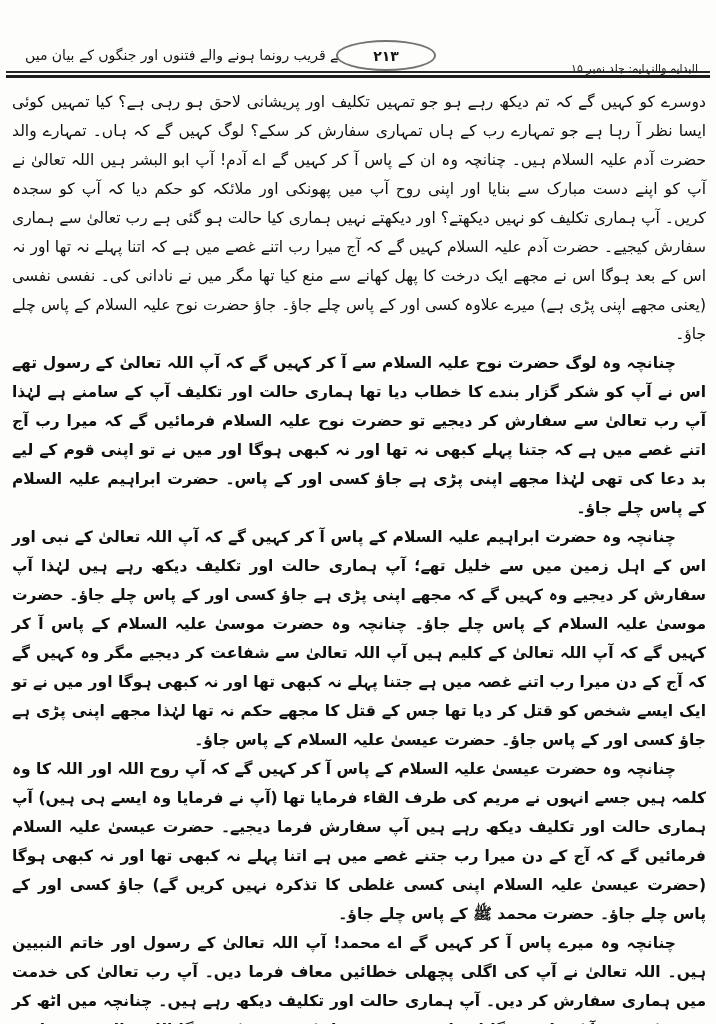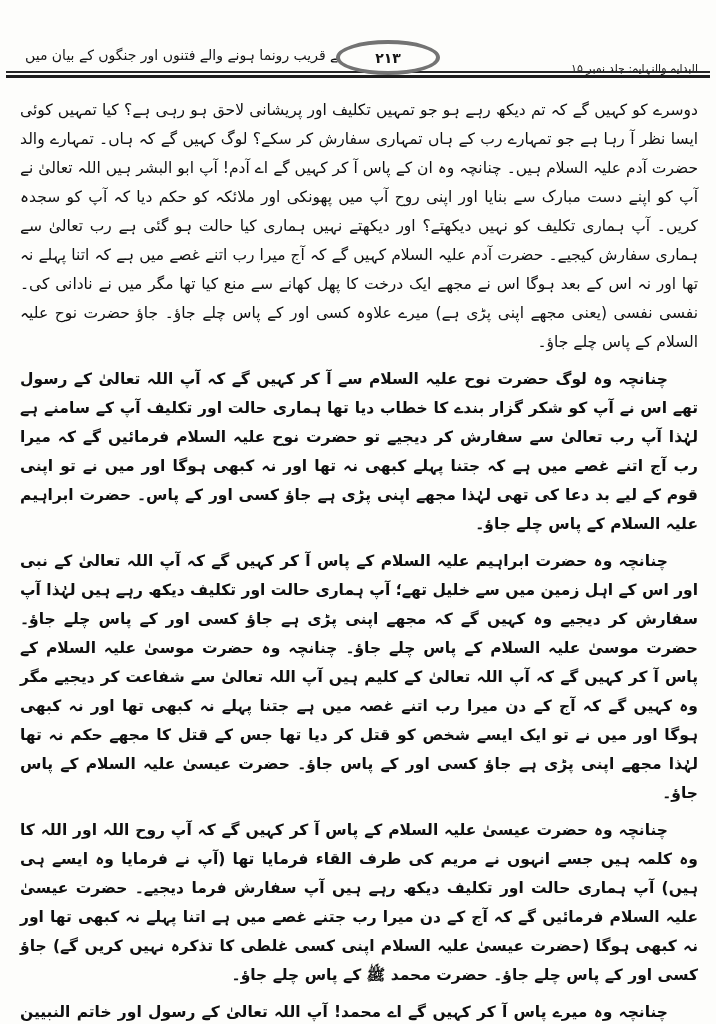--- a/index.html
+++ b/index.html
@@ -23,39 +23,39 @@
     position: absolute; right: 10px; top: 24px;
     font-size: 11px; font-weight: normal; white-space: nowrap;
   }
   .chapter-title {
     position: absolute; left: 17px; top: 9px;
     font-size: 14px; white-space: nowrap;
   }
   .page-number-badge {
     position: absolute; left: 328px; top: 2px;
     width: 96px; height: 27px;
-    border: 4px solid #737373; border-radius: 50%;
+    border: 2px solid #737373; border-radius: 50%;
     background: #fdfdfb;
     display: flex; align-items: center; justify-content: center;
     font-size: 14px; font-weight: bold;
     z-index: 2;
   }
   .header-rule { position: absolute; top: 71px; right: 6px; left: 6px; z-index: 1; }
   .header-rule .thin  { height: 2px; background: #262626; }
   .header-rule .thick { height: 3px; background: #1d1d1d; margin-top: 2px; }
   
   .body-text {
     position: absolute; top: 88px; right: 10px; left: 12px;
     direction: rtl;
     text-align: justify;
     font-size: 15.5px;
     line-height: 29px;
     color: #101010;
   }
-  .body-text p { margin: 8px; padding: 0; }
+  .body-text p { margin: 0; padding: 0; }
   .body-text p.indent { text-indent: 30px; font-weight: bold; }
 </style>
 </head>
 <body>
 
 <div class="page">
 
   <div class="header">
     <div class="book-title">البدایہ والنہایہ: جلد نمبر ۱۵</div>
     <div class="page-number-badge">

